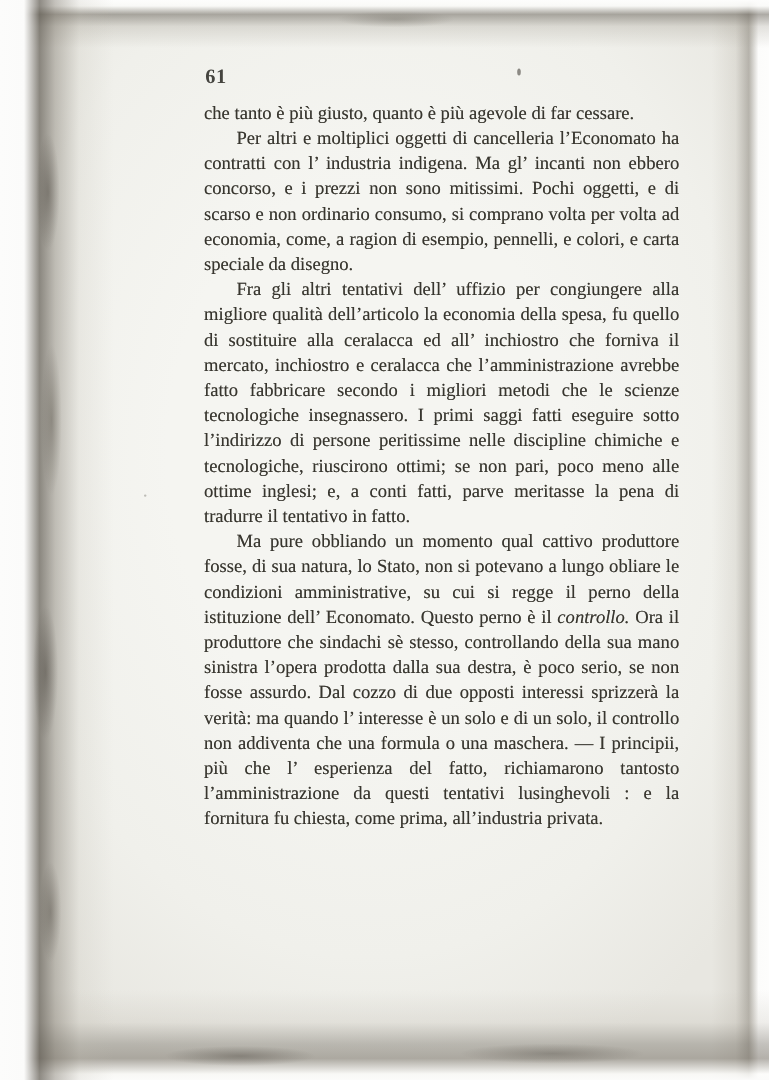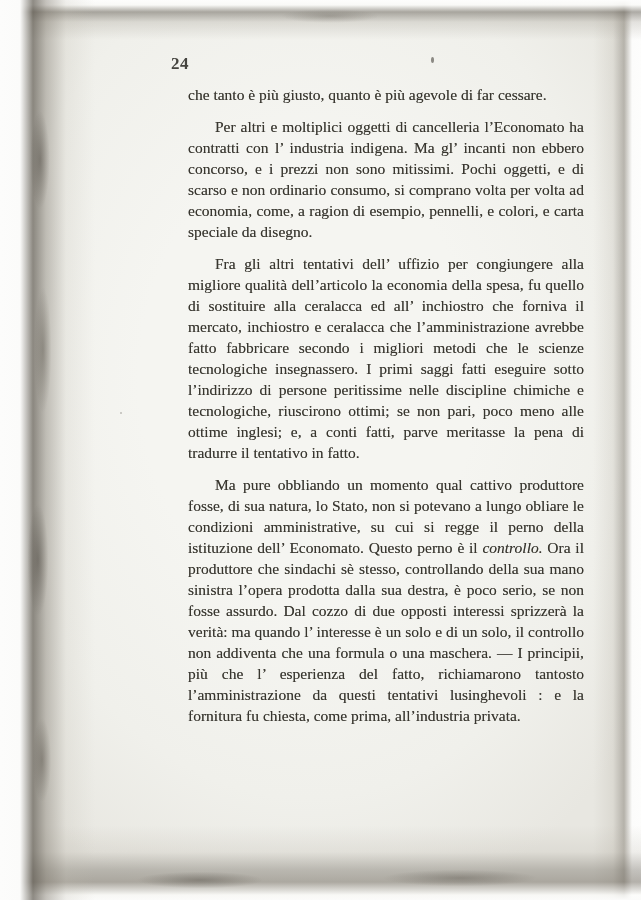--- a/index.html
+++ b/index.html
@@ -38,53 +38,52 @@
     left: 171px;
     top: 54px;
     font-family: "Liberation Serif", "DejaVu Serif", serif;
     font-size: 17px;
     font-weight: bold;
     color: #45443f;
     letter-spacing: 0.5px;
   }
   .text-block {
     position: absolute;
-    left: 188px;
+    left: 170px;
     top: 84px;
     width: 396px;
     font-family: "Liberation Serif", "DejaVu Serif", serif;
     font-size: 15.5px;
     line-height: 21px;
     color: #38362f;
     text-align: justify;
     text-shadow: 0 0 0.5px rgba(56,54,47,0.55);
   }
   .text-block p {
     margin: 0;
     padding: 0;
   }
   .text-block p.indent {
     text-indent: 27px;
-    margin-top: 11px;
   }
   .text-block em {
   }
   .speck {
     position: absolute;
     background: #55524b;
     border-radius: 50%;
   }
   .speck-1 { left: 431px; top: 57px; width: 3px; height: 6px; opacity: 0.65; }
   .speck-2 { left: 120px; top: 412px; width: 2px; height: 2px; opacity: 0.35; }
 </style>
 </head>
 <body>
 
 <div class="scan">
-  <div class="page-number">24</div>
+  <div class="page-number">61</div>
   <div class="speck speck-1"></div>
   <div class="speck speck-2"></div>
   <div class="text-block">
       <p><span>che tanto è più giusto, quanto è più agevole di far cessare.</span></p>
       <p class="indent"><span>Per altri e moltiplici oggetti di cancelleria l’Economato ha contratti con l’ industria indigena. Ma gl’ incanti non ebbero concorso, e i prezzi non sono mitissimi. Pochi oggetti, e di scarso e non ordinario consumo, si comprano volta per volta ad economia, come, a ragion di esempio, pennelli, e colori, e carta speciale da disegno.</span></p>
       <p class="indent"><span>Fra gli altri tentativi dell’ uffizio per congiungere alla migliore qualità dell’articolo la economia della spesa, fu quello di sostituire alla ceralacca ed all’ inchiostro che forniva il mercato, inchiostro e ceralacca che l’amministrazione avrebbe fatto fabbricare secondo i migliori metodi che le scienze tecnologiche insegnassero. I primi saggi fatti eseguire sotto l’indirizzo di persone peritissime nelle discipline chimiche e tecnologiche, riuscirono ottimi; se non pari, poco meno alle ottime inglesi; e, a conti fatti, parve meritasse la pena di tradurre il tentativo in fatto.</span></p>
       <p class="indent"><span>Ma pure obbliando un momento qual cattivo produttore fosse, di sua natura, lo Stato, non si potevano a lungo obliare le condizioni amministrative, su cui si regge il perno della istituzione dell’ Economato. Questo perno è il </span><em>controllo.</em><span> Ora il produttore che sindachi sè stesso, controllando della sua mano sinistra l’opera prodotta dalla sua destra, è poco serio, se non fosse assurdo. Dal cozzo di due opposti interessi sprizzerà la verità: ma quando l’ interesse è un solo e di un solo, il controllo non addiventa che una formula o una maschera. — I principii, più che l’ esperienza del fatto, richiamarono tantosto l’amministrazione da questi tentativi lusinghevoli : e la fornitura fu chiesta, come prima, all’industria privata.</span></p>
     </div>
 </div>
 

